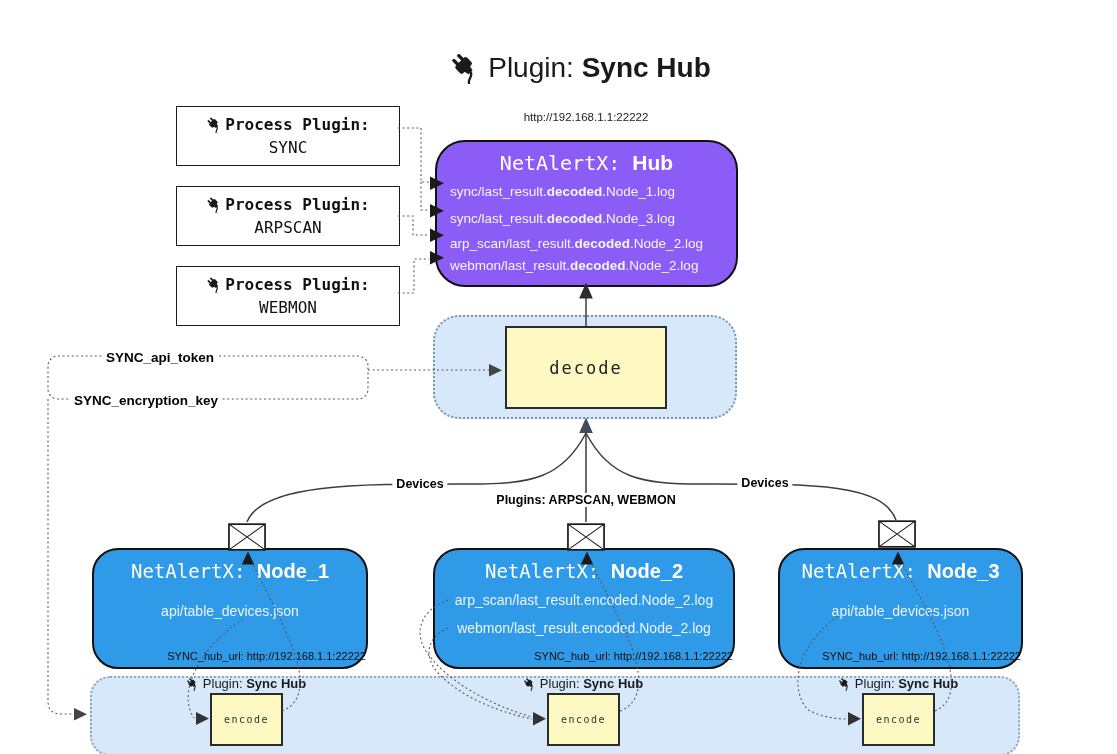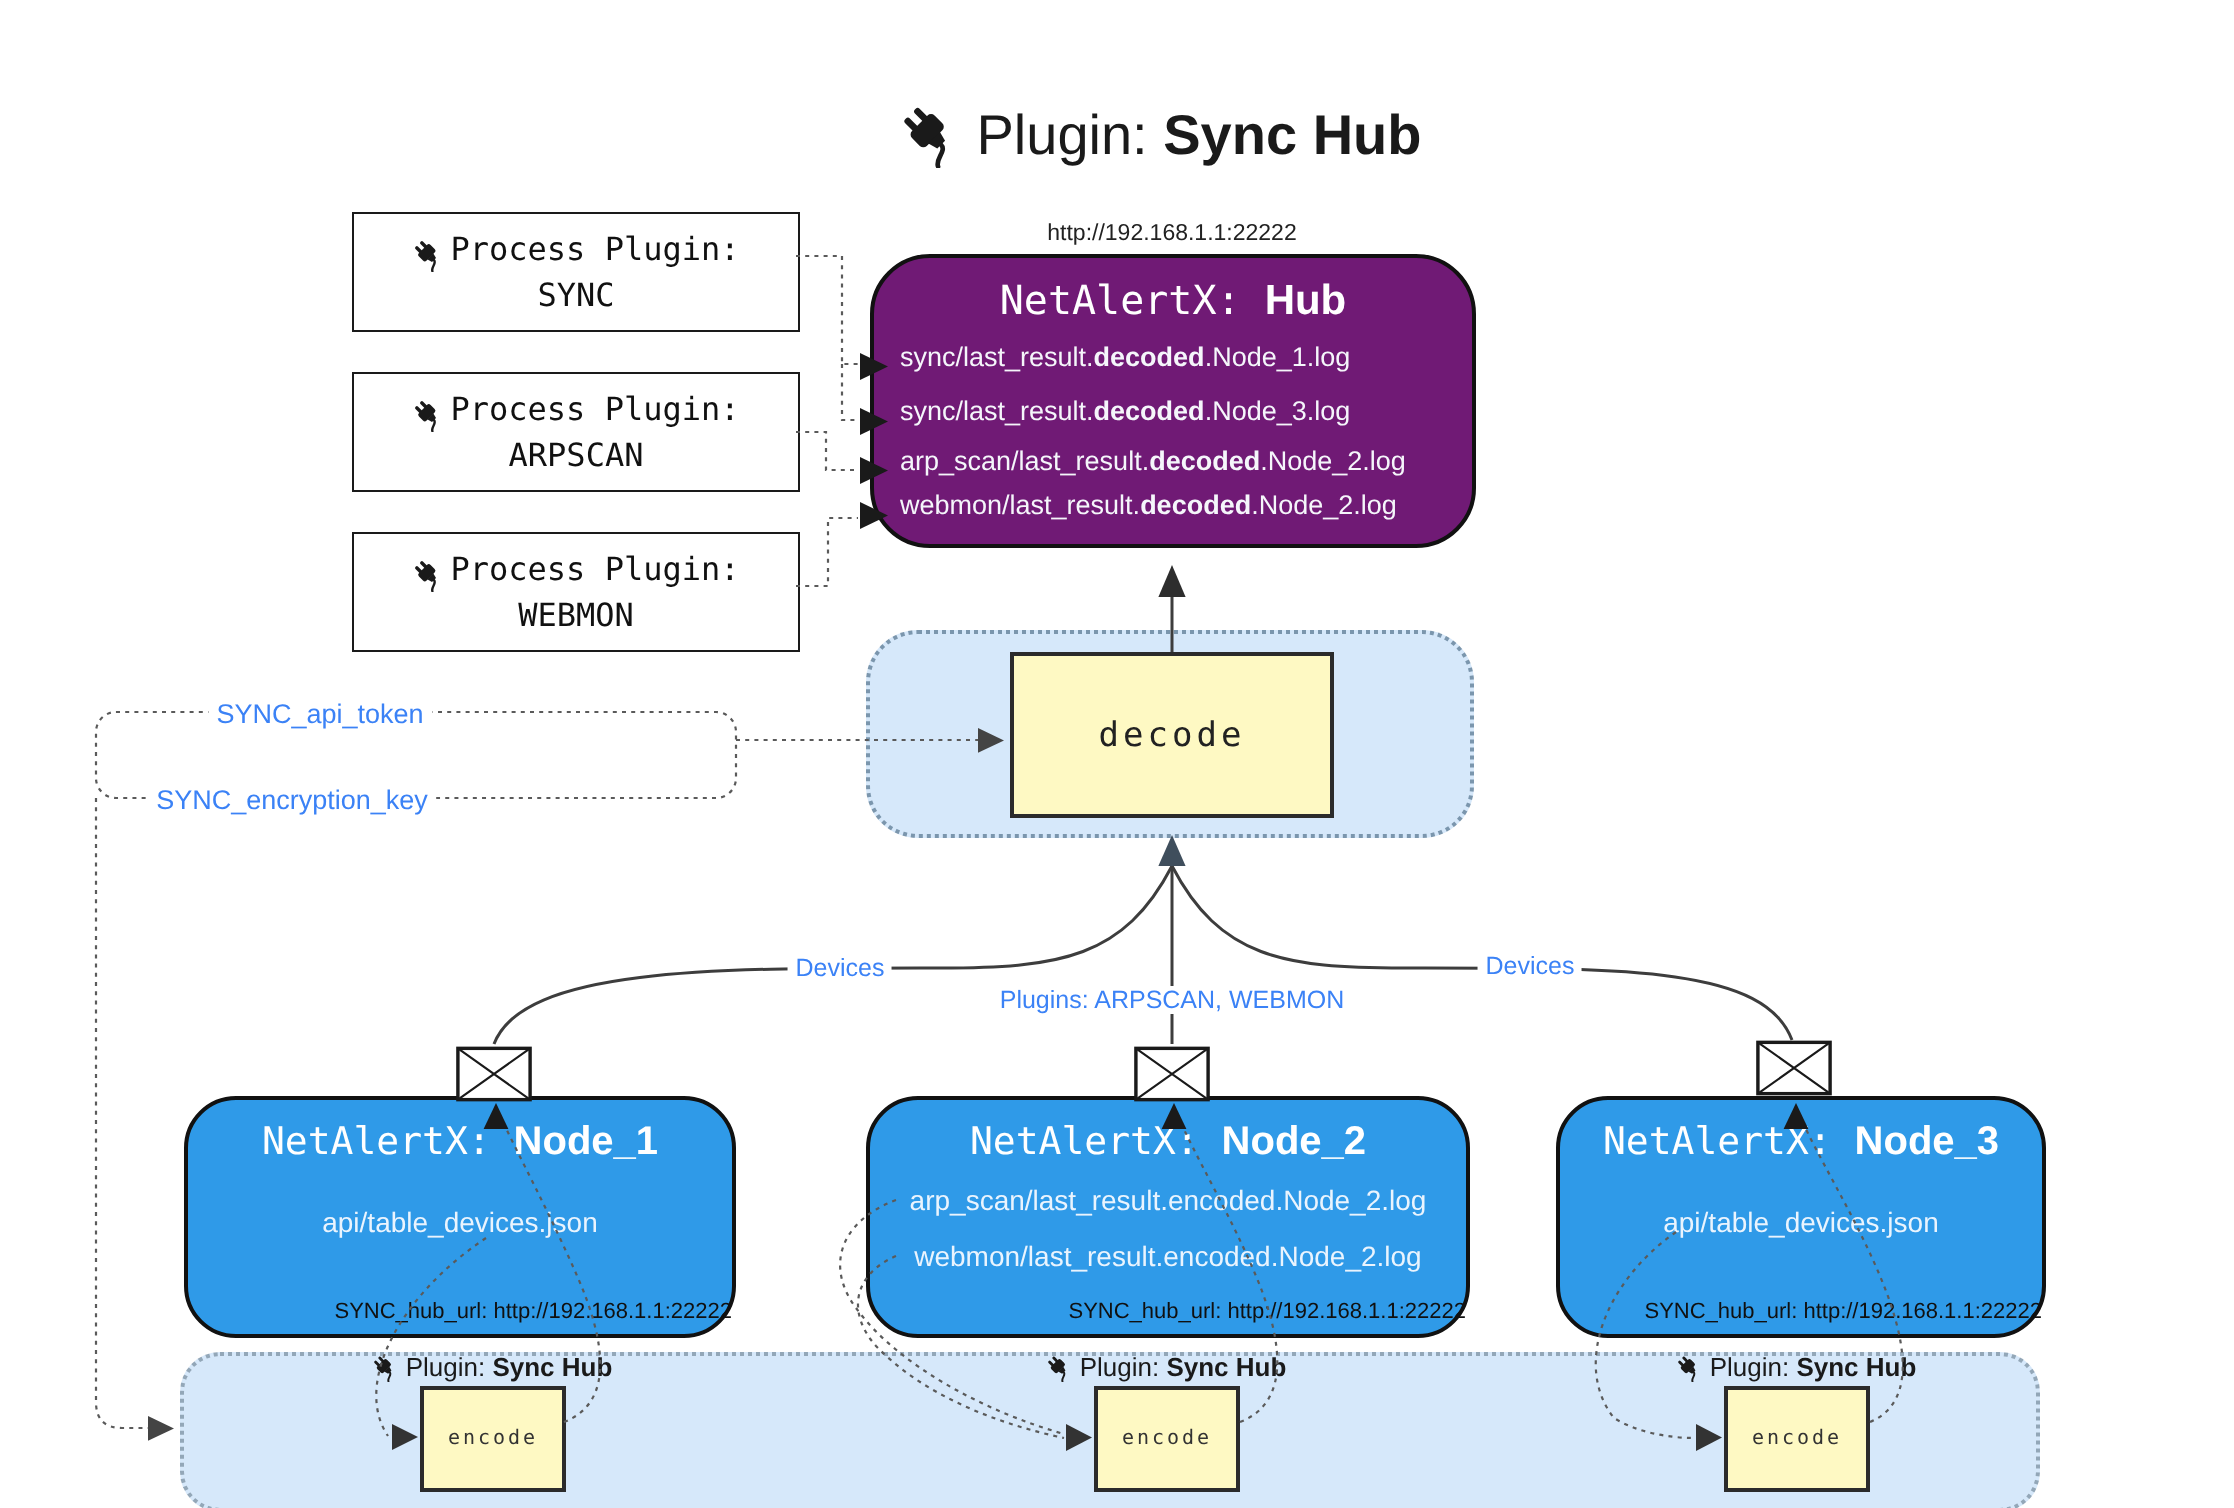--- a/index.html
+++ b/index.html
@@ -7,25 +7,25 @@
          font-family:"Liberation Sans",sans-serif;overflow:hidden;margin-top:31px;}
   .mono{font-family:"DejaVu Sans Mono","Liberation Mono",monospace;}
   .b{font-weight:bold;}
   
   .title{position:absolute;left:580px;top:20px;transform:translateX(-50%);
          display:flex;align-items:center;gap:6px;font-size:28px;color:#1a1a1a;white-space:nowrap;z-index:2;}
   
   .pbox{position:absolute;left:176px;width:222px;height:58px;background:#fff;
         border:1.7px solid #1a1a1a;z-index:2;display:flex;flex-direction:column;
         align-items:center;justify-content:center;font-size:16px;color:#111;line-height:1.45;}
-  .pbox .row{display:flex;align-items:flex-end;gap:2px;}
+  .pbox .row{display:flex;align-items:center;gap:2px;font-weight:bold;}
   
   .huburl{position:absolute;left:586px;top:80px;transform:translateX(-50%);
           font-size:11.5px;color:#222;z-index:2;white-space:nowrap;}
-  .hub{position:absolute;left:435px;top:96px;width:303px;height:147px;background:#701a75;
+  .hub{position:absolute;left:435px;top:109px;width:303px;height:147px;background:#8b5cf6;
        border:2px solid #111;border-radius:30px;z-index:2;box-sizing:border-box;}
   .hub-title{position:absolute;left:0;right:0;top:9px;text-align:center;color:#fff;
              font-size:20px;white-space:nowrap;}
   .hub-line{position:absolute;left:13px;height:20px;color:#f5f6fb;font-size:13.5px;
             white-space:nowrap;display:flex;align-items:center;}
   
   .lightbox{position:absolute;background:#D6E8FA;border:2px dotted #7b96ad;
             border-radius:26px;z-index:1;box-sizing:border-box;}
   .wbox{position:absolute;background:#fef9c3;border:2px solid #2b2b2b;z-index:2;
         display:flex;align-items:center;justify-content:center;color:#222;box-sizing:border-box;}
@@ -33,21 +33,21 @@
   .node{position:absolute;top:517px;height:121px;background:#2F9AE8;border:2px solid #111;
         border-radius:26px;z-index:2;box-sizing:border-box;}
   .node-title{position:absolute;left:0;right:0;top:10px;text-align:center;color:#fff;
               font-size:19px;white-space:nowrap;}
   .node-line{position:absolute;left:0;right:0;text-align:center;color:#eaf4fe;
              font-size:14px;white-space:nowrap;}
   .node-url{position:absolute;left:0;right:0;top:100px;text-align:right;color:#101010;
             font-size:11px;white-space:nowrap;}
   
   .lbl{position:absolute;transform:translate(-50%,-50%);background:#fff;padding:0 4px;
-       white-space:nowrap;color:#3b82f6;z-index:4;}
+       white-space:nowrap;color:#000000;z-index:4;font-weight:bold;}
   
   .bar{position:absolute;left:90px;top:645px;width:930px;height:80px;background:#D6E8FA;
        border:2px dotted #93a7b8;border-radius:20px;z-index:1;box-sizing:border-box;}
   .enc-label{position:absolute;top:645px;transform:translateX(-50%);display:flex;align-items:center;
              gap:3px;font-size:13px;color:#1a1a1a;z-index:2;white-space:nowrap;}
   .enc-box{width:73px;height:53px;font-size:10px;letter-spacing:1.5px;color:#333;}
   .envelope{position:absolute;z-index:4;}
   svg.overlay{position:absolute;left:0;top:0;z-index:3;pointer-events:none;}
   .decode-box{left:505px;top:295px;width:162px;height:83px;font-size:17px;letter-spacing:2px;}
 </style>

